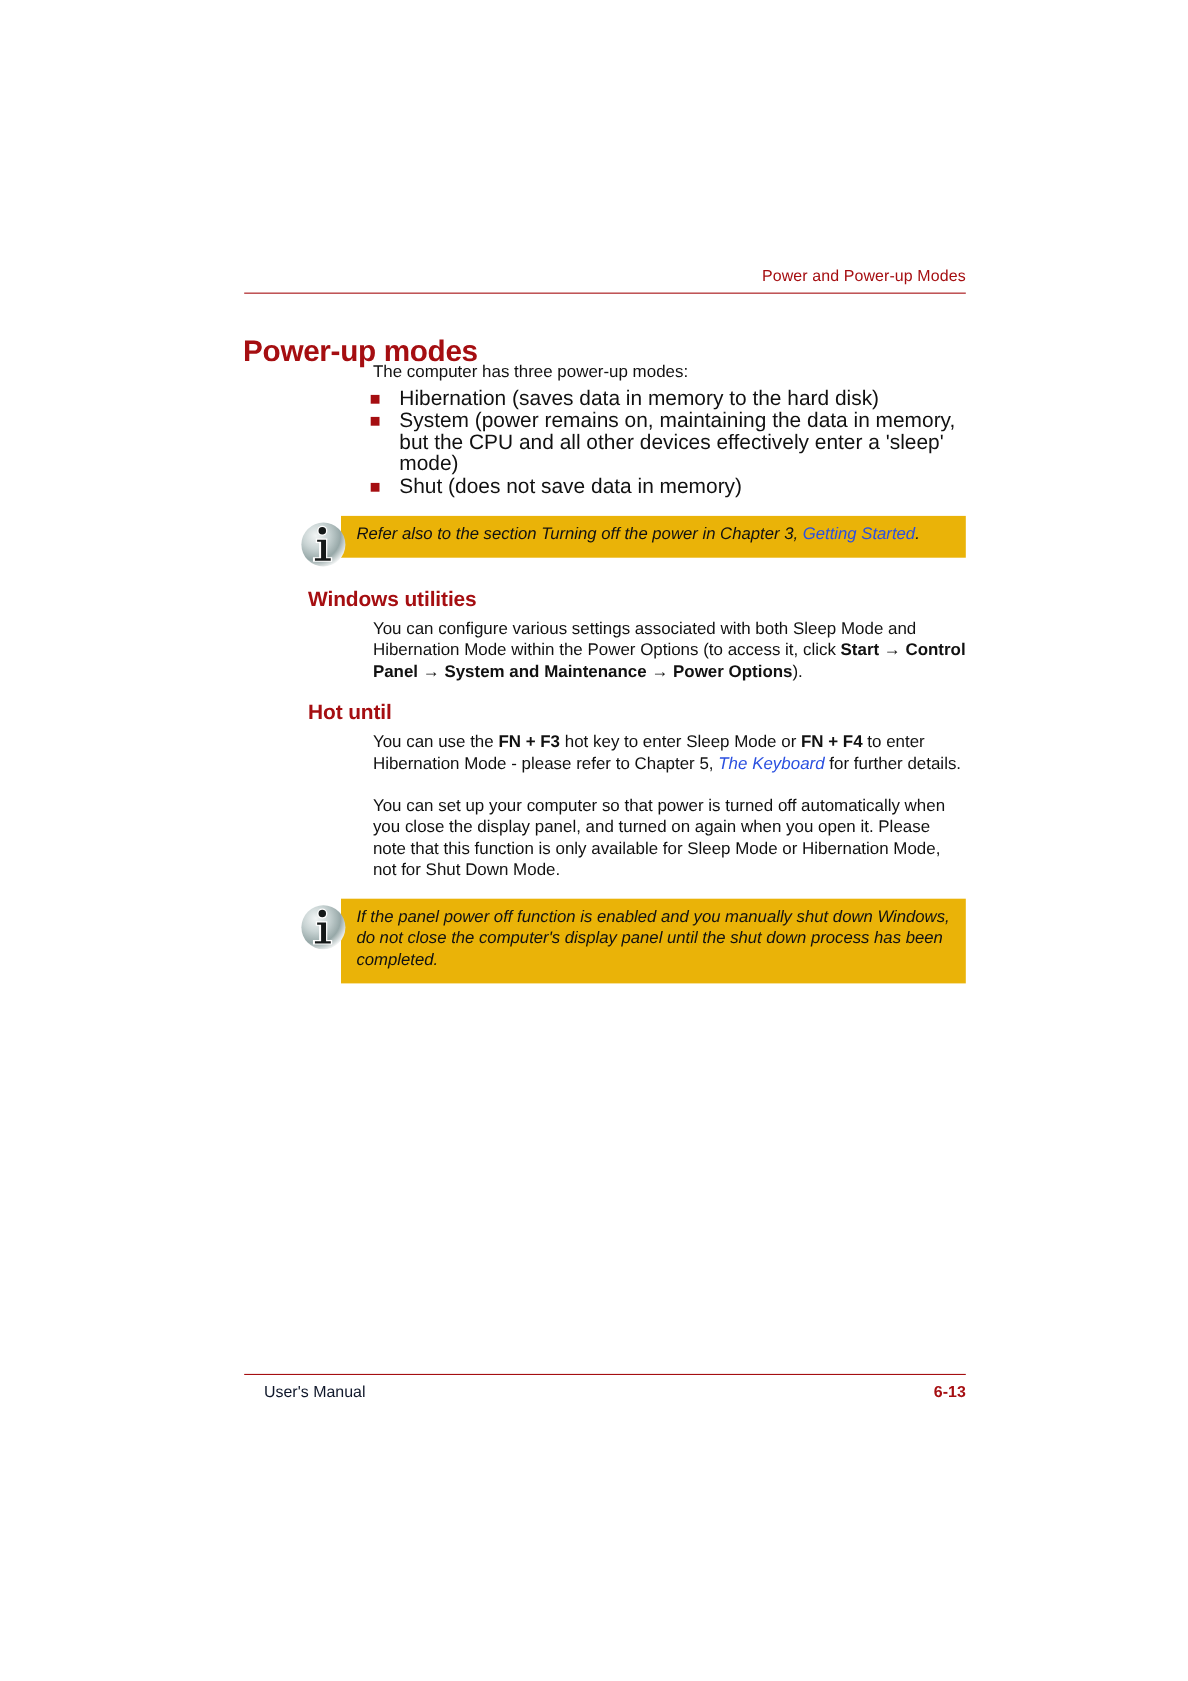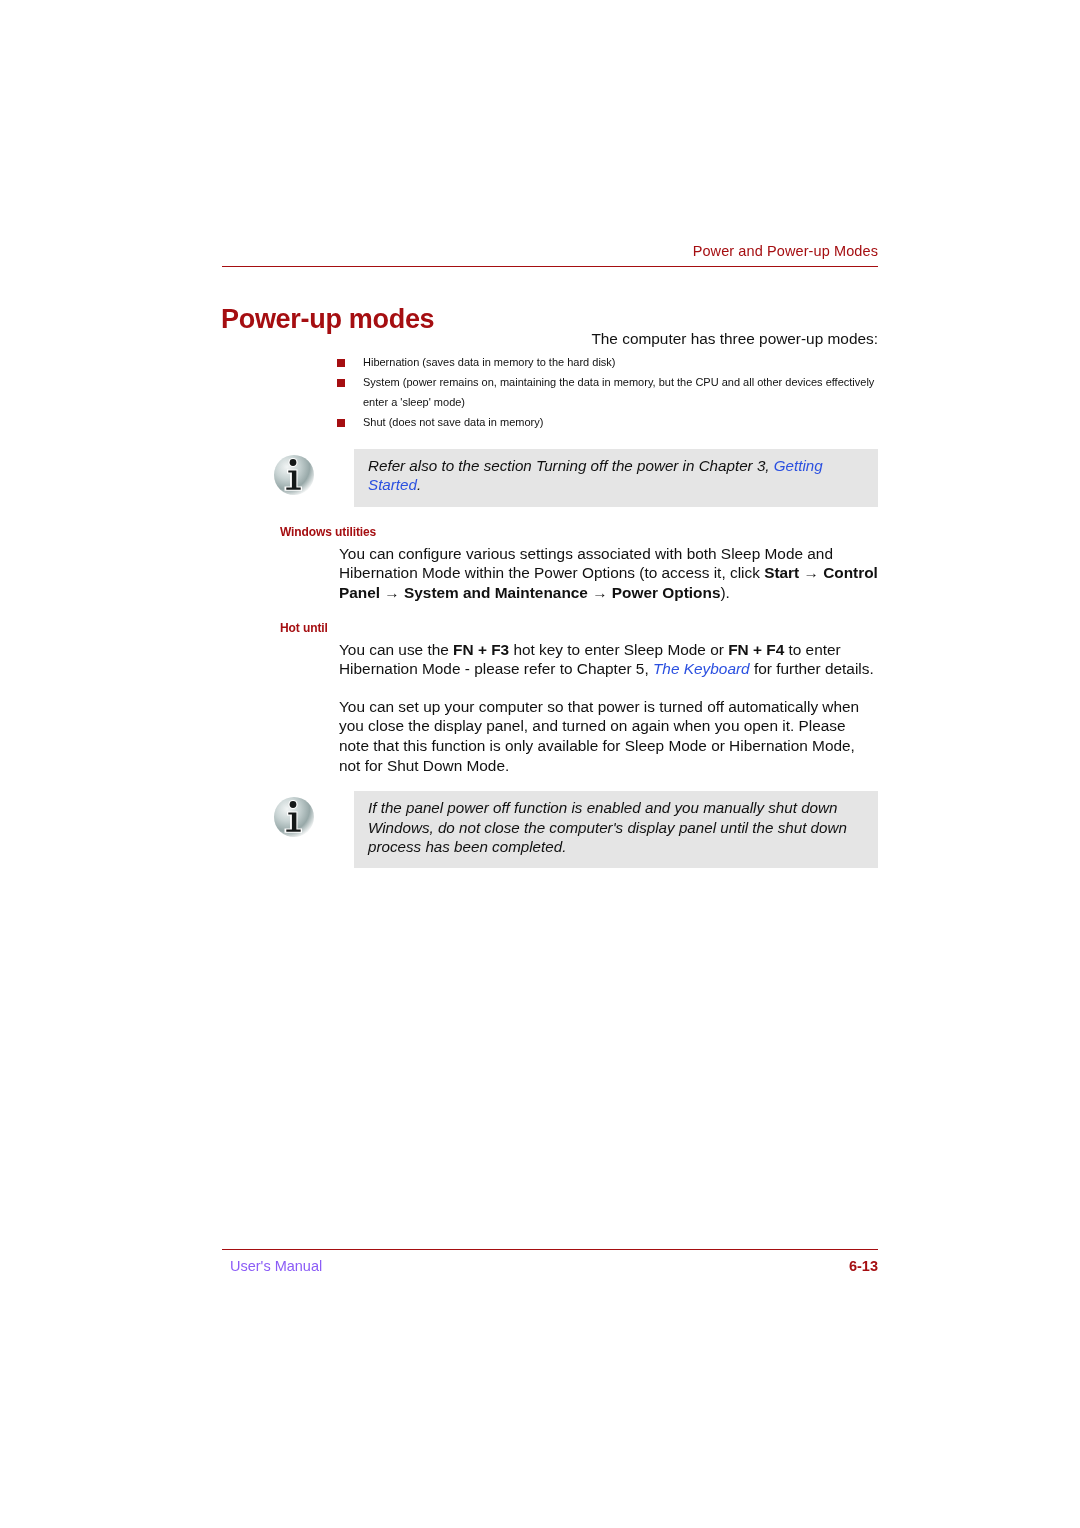--- a/index.html
+++ b/index.html
@@ -65,34 +65,33 @@
   .body-text {
     margin: 0 0 0 339px;
     width: 539px;
     font-size: 15.4px;
     line-height: 19.6px;
     color: #111111;
   }
 
   .intro {
     margin-bottom: 4px;
-    text-align: right;
   }
 
   
   .bullets {
     list-style: none;
     margin: 0 0 0 337px;
     padding: 0;
     width: 541px;
   }
   .bullets li {
     position: relative;
     padding-left: 26px;
-    font-size: 11px;
+    font-size: 19px;
     line-height: 19.6px;
     color: #111111;
     margin-bottom: 1px;
   }
   .bullet-sq {
     position: absolute;
     left: 0;
     top: 6px;
     width: 8px;
     height: 8px;
@@ -110,22 +109,22 @@
     margin-bottom: 14px;
   }
   .note-icon {
     position: absolute;
     left: 0px;
     top: 2px;
     width: 48px;
     height: 48px;
   }
   .note-body {
-    margin-left: 84px;
-    background: #e5e5e5;
+    margin-left: 40px;
+    background: #eab308;
     padding: 7px 10px 12px 14px;
     min-height: 34px;
     box-sizing: border-box;
   }
   .note-body p {
     margin: 0;
     font-size: 15.2px;
     line-height: 19.4px;
     font-style: italic;
     color: #111111;
@@ -134,21 +133,21 @@
     color: #2B50E0;
   }
   .kbd-link {
     color: #2B50E0;
     font-style: italic;
   }
 
   
   .sub-heading {
     margin: 0 0 5px 280px;
-    font-size: 12px;
+    font-size: 19px;
     font-weight: bold;
     color: #A50E11;
     letter-spacing: -0.1px;
   }
 
   .section {
     margin-top: 18px;
   }
   .section.tight {
     margin-top: 16px;
@@ -160,24 +159,24 @@
   .footer-rule {
     position: absolute;
     left: 222px;
     top: 1249px;
     width: 656px;
     height: 1px;
     background: #A50E11;
   }
   .footer-left {
     position: absolute;
-    left: 230px;
+    left: 240px;
     top: 1258px;
     font-size: 14.5px;
-    color: #8b5cf6;
+    color: #0f172a;
   }
   .footer-right {
     position: absolute;
     left: 222px;
     top: 1258px;
     width: 656px;
     text-align: right;
     font-size: 14.5px;
     font-weight: bold;
     color: #A50E11;

